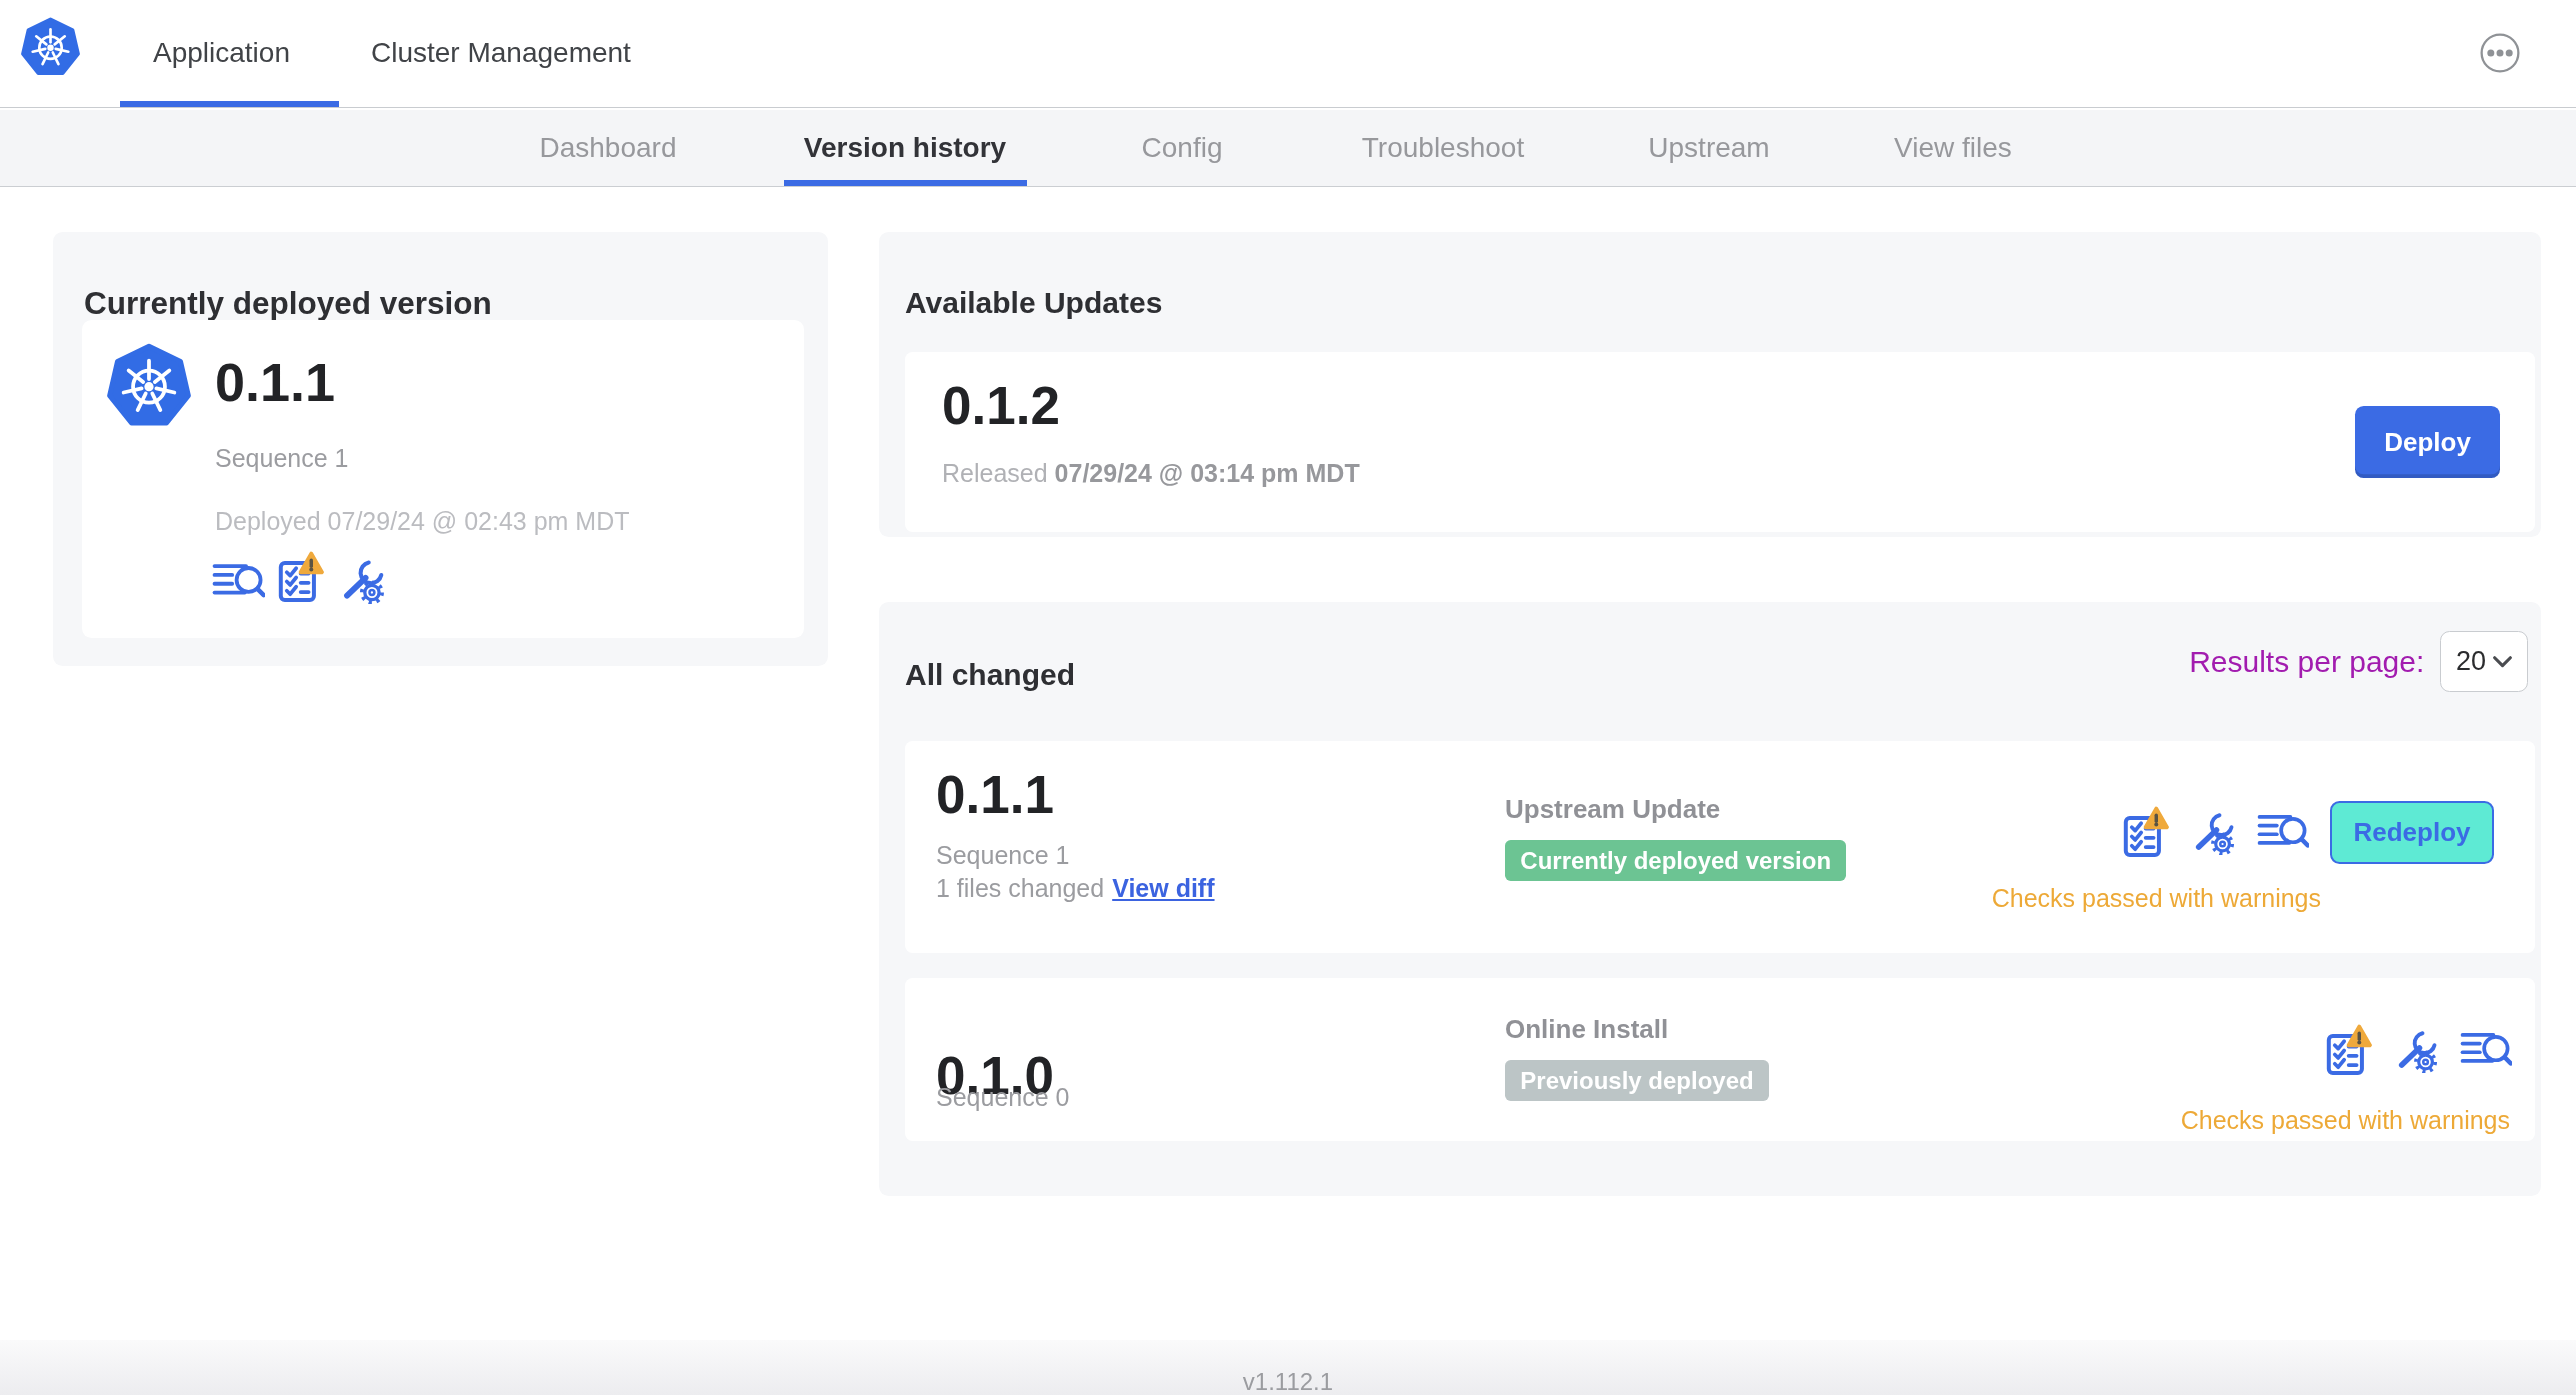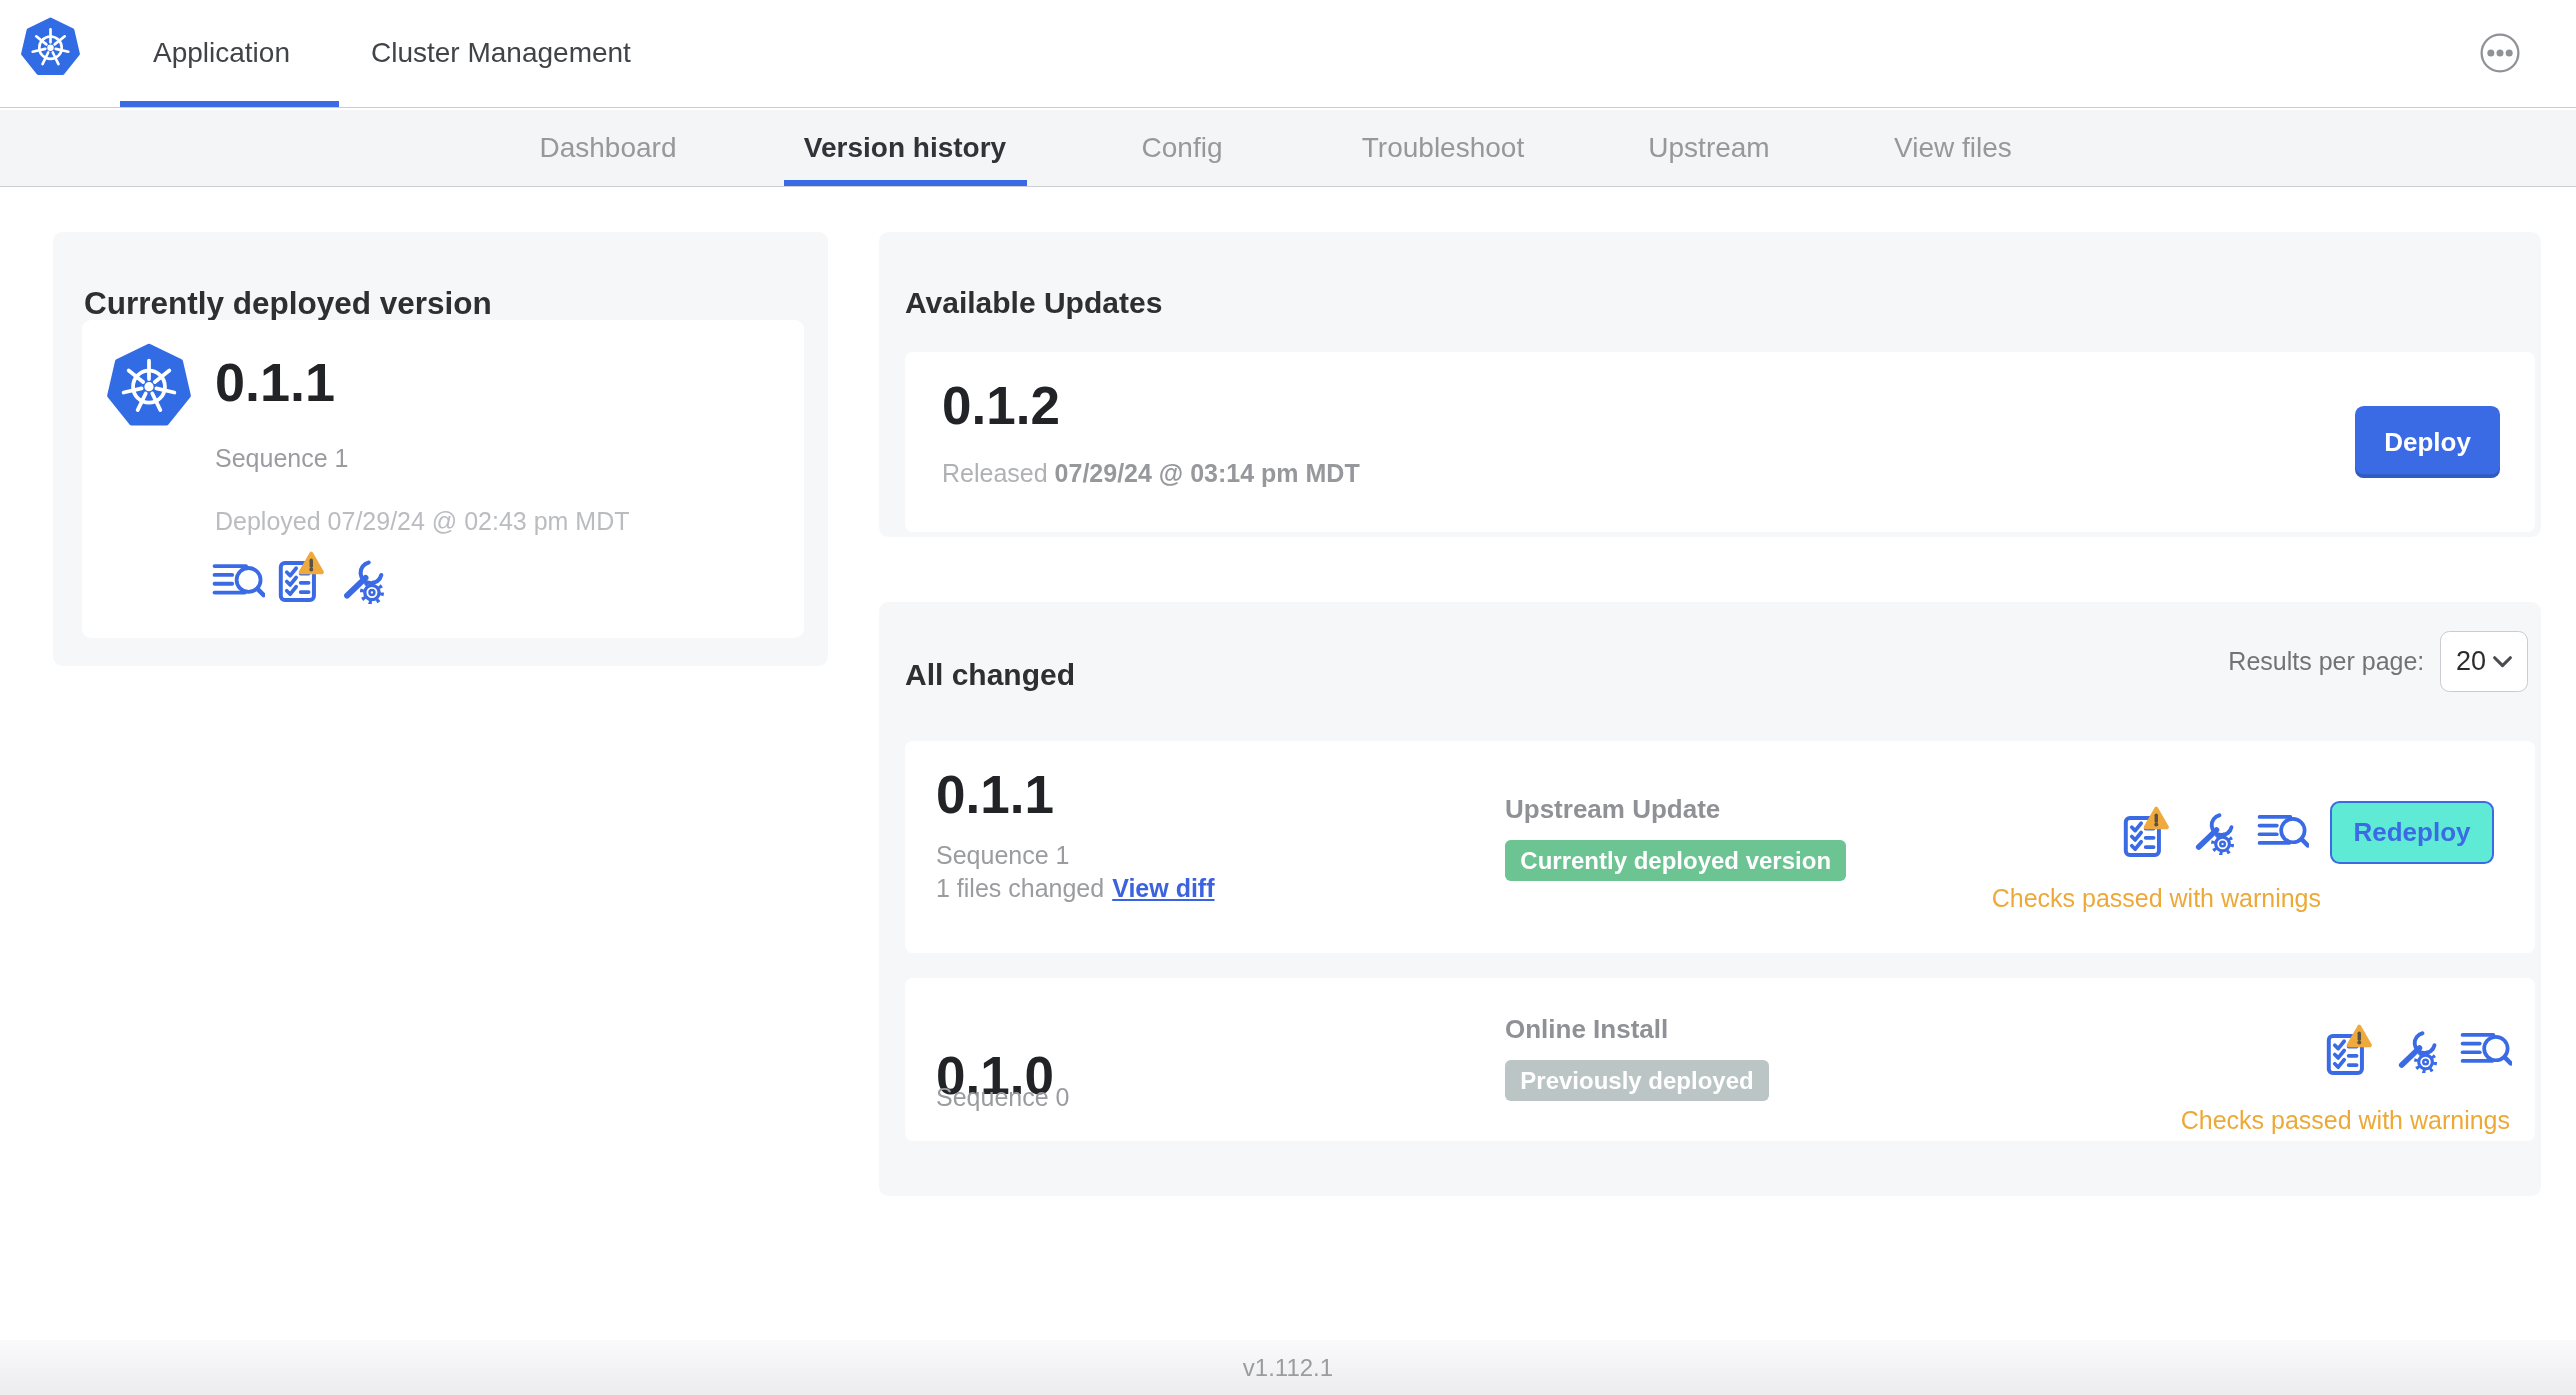--- a/index.html
+++ b/index.html
@@ -50,21 +50,21 @@
   .upd-released b{color:#97989c;font-weight:700;}
   .deploy-btn{position:absolute;right:35px;top:50%;transform:translateY(-50%);
               width:145px;height:72px;background:#3b6be4;border:none;border-radius:8.6px;
               color:#fff;font-size:26px;font-weight:700;font-family:inherit;cursor:pointer;
               box-shadow:inset 0 -3.8px 0 rgba(0,0,0,.15);}
 
   
   .card-allv{left:879px;top:602px;width:1662px;height:594px;}
   .card-allv .card-title{left:26px;top:31px;font-size:30px;}
   .results{position:absolute;right:13.4px;top:29px;display:flex;align-items:center;gap:15.3px;}
-  .results-label{font-size:25px;color:#737373;}
+  .results-label{font-size:30px;color:#a21caf;}
   .results-select{width:88px;height:61px;background:#fff;border:1.9px solid #c9ccd0;border-radius:9.5px;
                   display:flex;align-items:center;justify-content:space-between;box-sizing:border-box;
                   padding:0 13.4px 0 15.3px;cursor:pointer;}
   .results-value{font-size:27px;color:#2b2c2e;}
 
   .vrow{position:absolute;left:26px;width:1630px;background:#fff;border-radius:7.6px;}
   .vrow-1{top:139px;height:212px;}
   .vrow-2{top:376px;height:163px;}
   .v-version{position:absolute;left:31px;font-size:53px;font-weight:700;color:#222326;line-height:57px;}
   .v-seq{position:absolute;left:31px;font-size:25px;color:#9b9ca0;}
@@ -76,21 +76,21 @@
   .badge-green{background:#6cc493;}
   .badge-gray{background:#bcc5c6;}
   .actions-row{position:absolute;display:flex;align-items:center;gap:21px;}
   .redeploy-btn{width:164px;height:63px;background:#5eead4;border:2.9px solid #3b6be4;border-radius:9.5px;
                 color:#3b6be4;font-size:26px;font-weight:700;font-family:inherit;cursor:pointer;}
   .check-status{position:absolute;font-size:25px;color:#eda937;font-weight:500;white-space:nowrap;}
 
   
   .footer{position:absolute;left:0;top:1340px;width:100%;height:56px;
           background:linear-gradient(180deg,#fafafb 0%,#ececef 100%);
-          display:flex;align-items:center;justify-content:center;}
+          display:flex;align-items:flex-end;justify-content:center;}
   .footer-version{font-size:24px;color:#9b9ca0;}
 
   .iconbtn{cursor:pointer;line-height:0;}
 </style>
 </head>
 <body>
 
 <div class="page">
 
   <header class="topnav">

